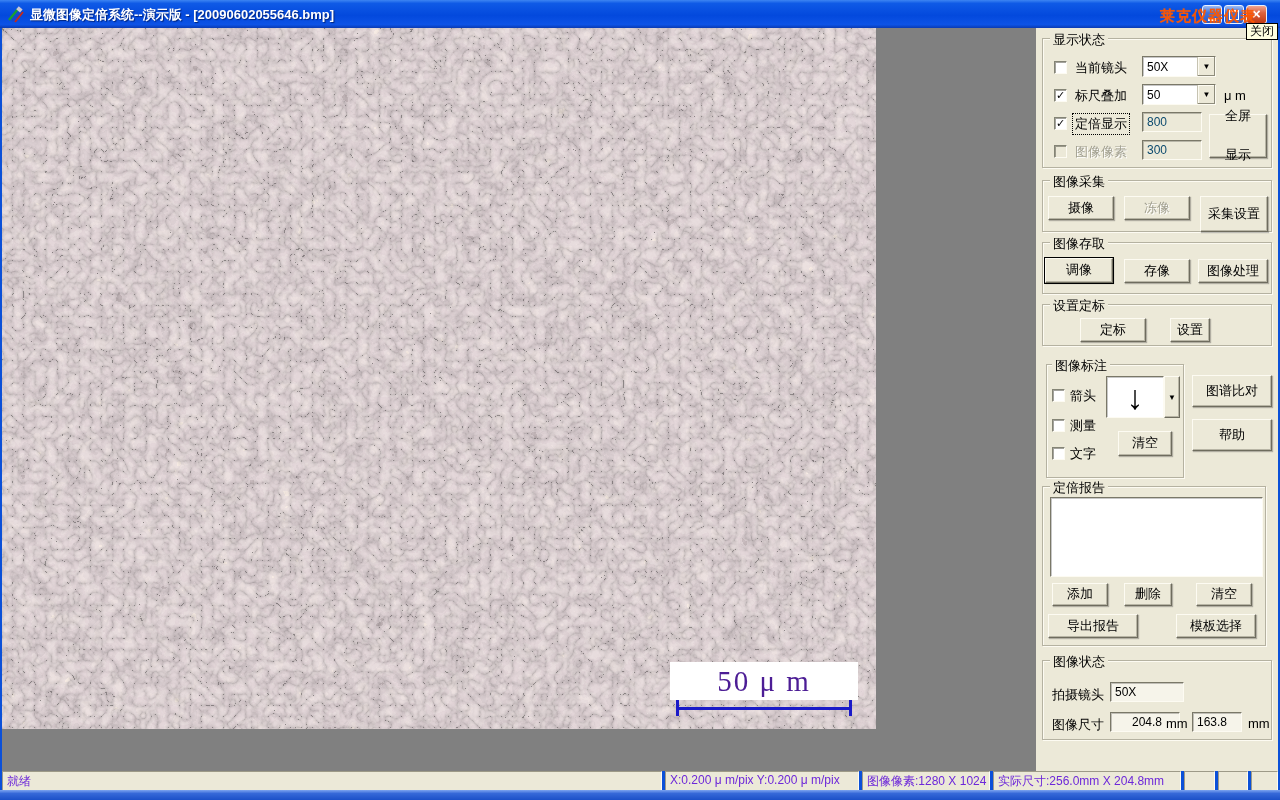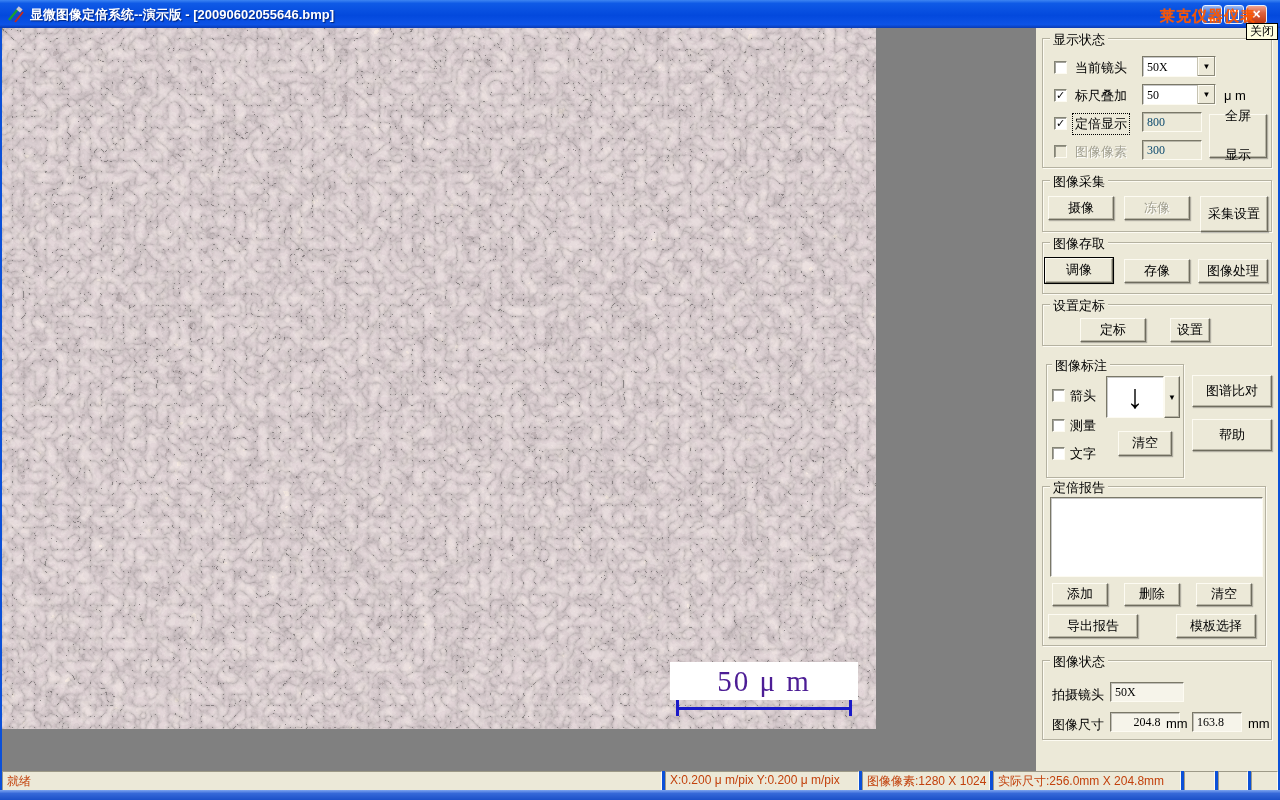--- a/index.html
+++ b/index.html
@@ -40,36 +40,36 @@
   .lbl.focus{outline:1px dotted #000;}
   .btn{position:absolute;background:#ece9d8;font-size:13px;color:#000;display:flex;align-items:center;justify-content:center;
     border:1px solid;border-color:#fdfbf2 #6e6c5e #6e6c5e #fdfbf2;
     box-shadow:inset -1px -1px 0 #b8b5a5, 1px 1px 1px rgba(0,0,0,.25);box-sizing:border-box;text-align:center;line-height:1.15;gap:24px;}
   .btn.default{outline:1px solid #000;}
   .btn.dis{color:#a2a090;text-shadow:1px 1px 0 #fff;}
   .cb{position:absolute;width:13px;height:13px;background:#fff;border:1px solid;
     border-color:#848475 #fdfbf2 #fdfbf2 #848475;box-shadow:inset 1px 1px 0 rgba(90,88,76,.55);
     box-sizing:border-box;font-size:11px;font-weight:bold;line-height:10px;text-align:center;color:#000;}
   .cb.dis{background:#ece9d8;color:#8c8a7c;}
-  .sunken{border:1px solid;border-color:#7a7868 #fdfbf2 #fdfbf2 #7a7868;box-shadow:inset 1px 1px 0 rgba(0,0,0,.22);box-sizing:border-box;font-family:Liberation Serif, serif;}
+  .sunken{border:1px solid;border-color:#7a7868 #fdfbf2 #fdfbf2 #7a7868;box-shadow:inset 1px 1px 0 rgba(0,0,0,.22);box-sizing:border-box;}
   .combo{position:absolute;background:#fff;display:flex;}
   .combo .val{flex:1;font-size:12px;padding:3px 0 0 4px;color:#000;}
   .combo .drop{width:17px;background:#ece9d8;border-left:1px solid #c6c3b2;display:flex;align-items:center;justify-content:center;
     font-size:8px;color:#000;box-shadow:inset -1px -1px 0 #8e8c7c, inset 1px 1px 0 #fdfbf2;}
   .edit{position:absolute;font-size:12px;padding:2px 0 0 4px;color:#000;background:#f6f4ea;}
   .edit.dis{background:#ece9d8;color:#0c4a6e;}
   .listbox{position:absolute;background:#fff;}
   .arrowbox{position:absolute;background:#fff;display:flex;align-items:center;justify-content:center;
     font-size:34px;font-weight:bold;color:#000;}
   .dropbtn{position:absolute;background:#ece9d8;display:flex;align-items:center;justify-content:center;font-size:8px;
     border:1px solid;border-color:#fdfbf2 #6e6c5e #6e6c5e #fdfbf2;box-shadow:inset -1px -1px 0 #b8b5a5;box-sizing:border-box;}
   .unit{position:absolute;font-size:13px;color:#000;white-space:nowrap;}
   
   .sb{position:absolute;top:771px;height:24px;background:#ece9d8;border:1px solid;
-    border-color:#9d9a88 #fdfbf2 #fdfbf2 #9d9a88;box-sizing:border-box;font-size:12px;color:#c2410c;
+    border-color:#9d9a88 #fdfbf2 #fdfbf2 #9d9a88;box-sizing:border-box;font-size:12px;color:#6d28d9;
     padding:1px 0 0 4px;white-space:nowrap;overflow:hidden;}
   .taskbar{position:absolute;left:0;top:790px;width:1280px;height:10px;
     background:linear-gradient(180deg,#7da4f0 0%,#3668d8 35%,#1c50c8 100%);}
 </style>
 </head>
 <body>
 
 <div class="window">
 
   <div class="titlebar">
@@ -195,21 +195,21 @@
   <div class="cb" style="left:1052px;top:447px;"></div>
   <span class="lbl" style="left:1070px;top:445px;">文字</span>
 
   <div class="btn" style="left:1192px;top:375px;width:80px;height:32px;">图谱比对</div>
   <div class="btn" style="left:1192px;top:419px;width:80px;height:32px;">帮助</div>
 
   <div class="g" style="left:1042px;top:486px;width:224px;height:160px;"></div>
   <span class="glabel" style="left:1050px;top:479px;">定倍报告</span>
   <div class="listbox sunken" style="left:1050px;top:497px;width:213px;height:80px;"></div>
   <div class="btn" style="left:1052px;top:583px;width:56px;height:23px;">添加</div>
-  <div class="btn" style="left:1124px;top:583px;width:56px;height:23px;">删除</div>
+  <div class="btn" style="left:1124px;top:583px;width:48px;height:23px;">删除</div>
   <div class="btn" style="left:1196px;top:583px;width:56px;height:23px;">清空</div>
   <div class="btn" style="left:1048px;top:614px;width:90px;height:24px;">导出报告</div>
   <div class="btn" style="left:1176px;top:614px;width:80px;height:24px;">模板选择</div>
 
   <div class="g" style="left:1042px;top:660px;width:230px;height:80px;"></div>
   <span class="glabel" style="left:1050px;top:653px;">图像状态</span>
   <span class="lbl" style="left:1052px;top:686px;">拍摄镜头</span>
   <div class="edit sunken" style="left:1110px;top:682px;width:74px;height:20px;">50X</div>
   <span class="lbl" style="left:1052px;top:716px;">图像尺寸</span>
   <div class="edit sunken" style="left:1110px;top:712px;width:70px;height:20px;text-align:center;">204.8</div>

